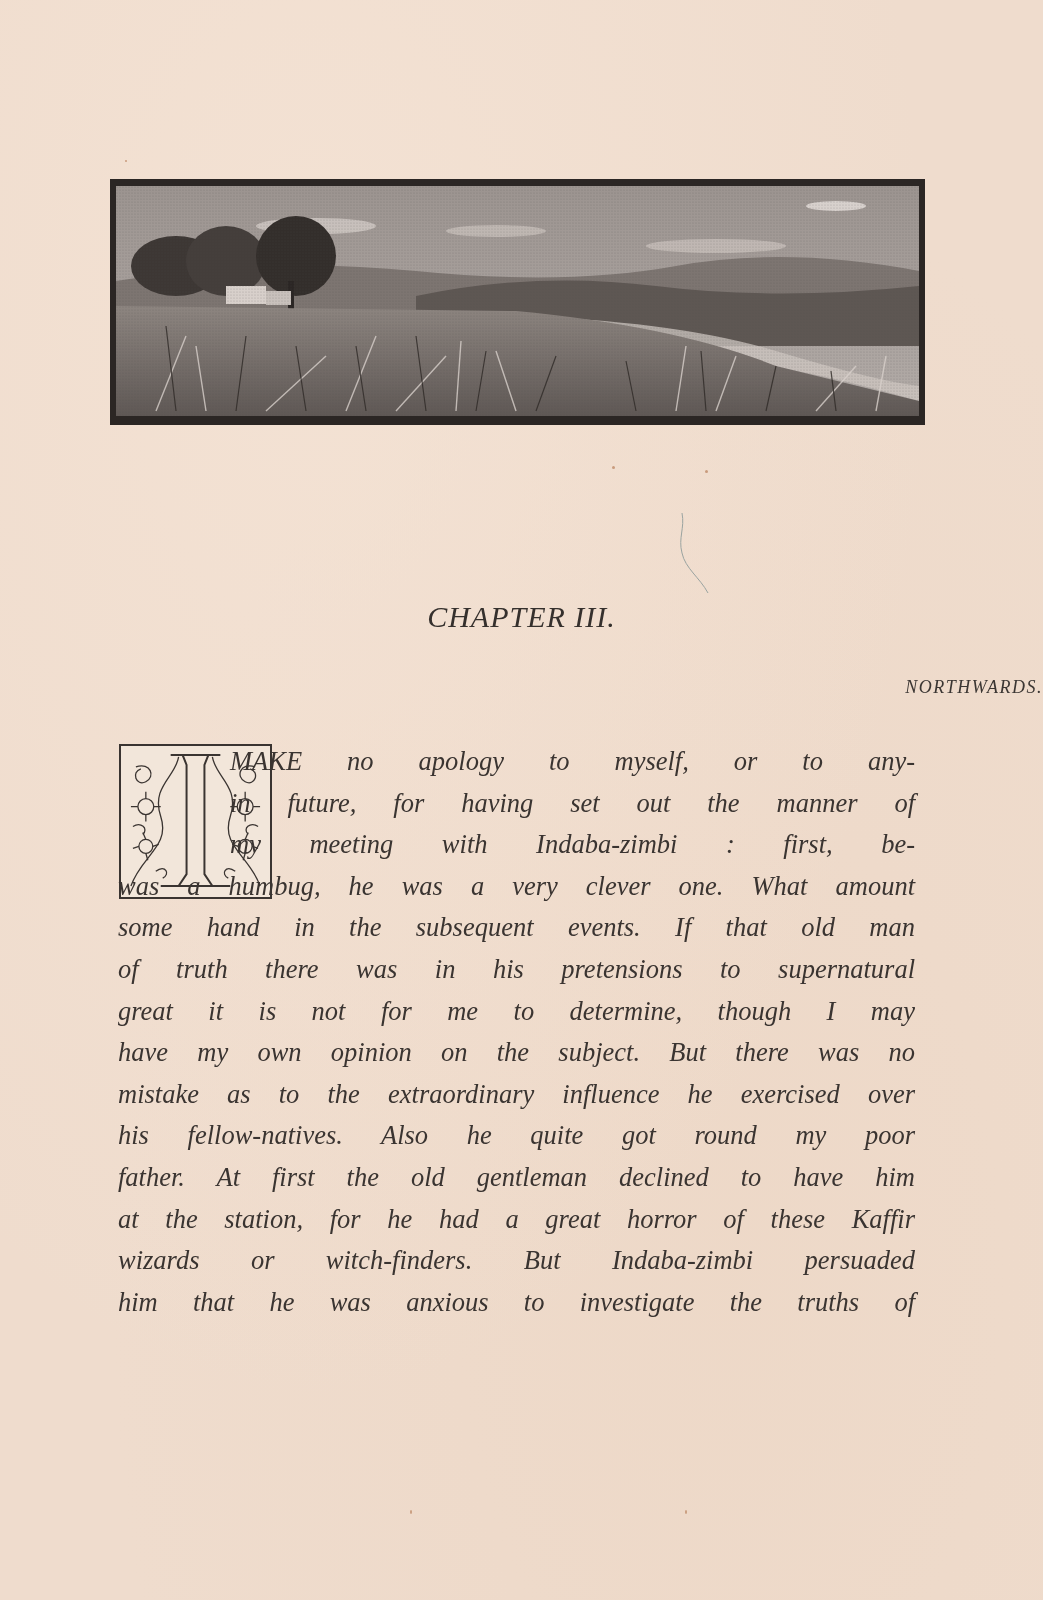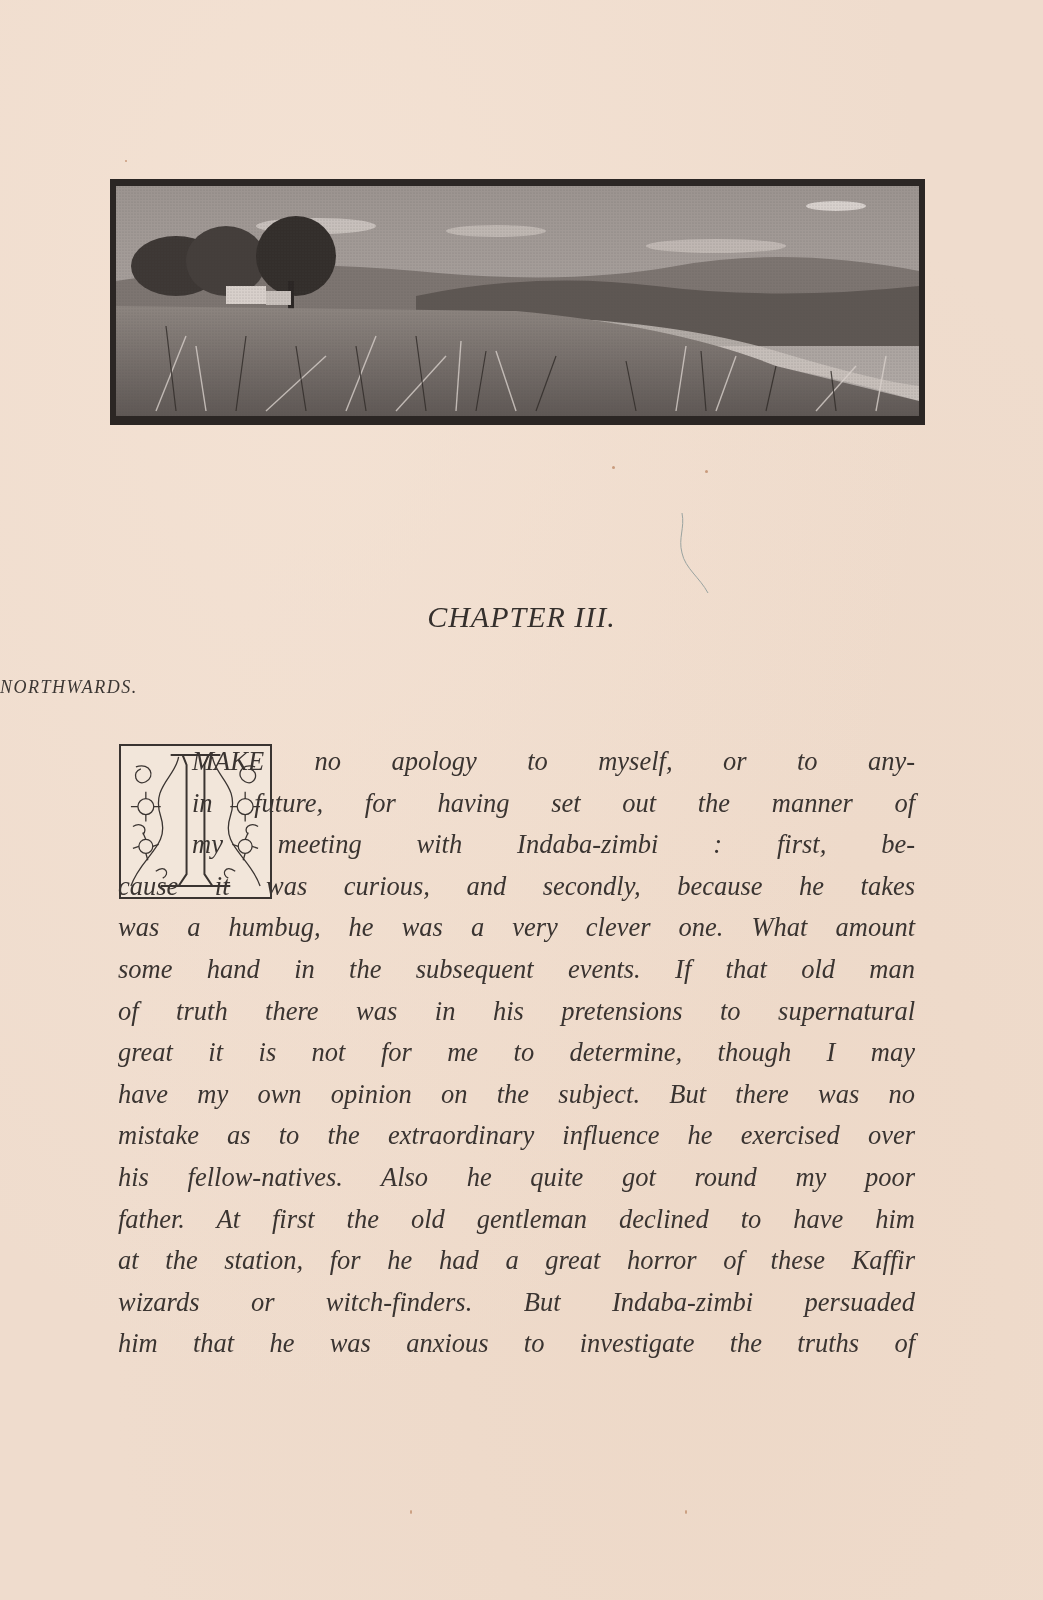--- a/index.html
+++ b/index.html
@@ -51,21 +51,21 @@
       text-align: center;
       font-size: 30px;
       letter-spacing: 1px;
       color: #35302d;
     }
     .chapter-subtitle {
       position: absolute;
       left: 0;
       width: 1043px;
       top: 677px;
-      text-align: left;
+      text-align: right;
       font-size: 18px;
       letter-spacing: 1.5px;
       color: #3b3633;
     }
     
     .drop-cap {
       position: absolute;
       left: 119px;
       top: 744px;
       width: 153px;
@@ -90,21 +90,21 @@
       color: #3a3431;
     }
     .line {
       display: block;
       text-align: justify;
       text-align-last: justify;
       white-space: nowrap;
       height: 41.6px;
     }
     .line.indent {
-      margin-left: 74px;
+      margin-left: 112px;
     }
     .speck {
       position: absolute;
       background: #c99b7d;
       border-radius: 50%;
     }
     .hair {
       position: absolute;
       left: 680px;
       top: 513px;
@@ -215,21 +215,20 @@
         <path d="M115,125 C105,118 100,128 108,132"></path>
         <path d="M138,80 C130,75 122,82 128,88"></path>
       </g>
     </svg>
   </div>
 
   <div class="body-text">
     <span class="line indent">MAKE no apology to myself, or to any-</span>
     <span class="line indent">in future, for having set out the manner of</span>
     <span class="line indent">my meeting with Indaba-zimbi : first, be-</span>
-    <span class="line">cause it was curious, and secondly, because he takes</span>
     <span class="line">was a humbug, he was a very clever one. What amount</span>
     <span class="line">some hand in the subsequent events. If that old man</span>
     <span class="line">of truth there was in his pretensions to supernatural</span>
     <span class="line">great it is not for me to determine, though I may</span>
     <span class="line">have my own opinion on the subject. But there was no</span>
     <span class="line">mistake as to the extraordinary influence he exercised over</span>
     <span class="line">his fellow-natives. Also he quite got round my poor</span>
     <span class="line">father. At first the old gentleman declined to have him</span>
     <span class="line">at the station, for he had a great horror of these Kaffir</span>
     <span class="line">wizards or witch-finders. But Indaba-zimbi persuaded</span>

